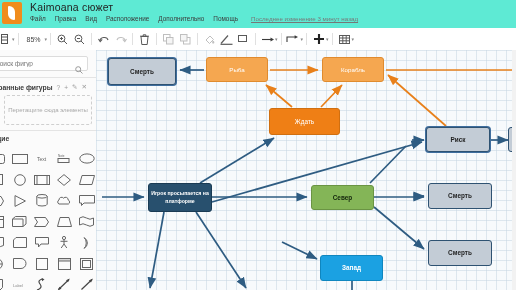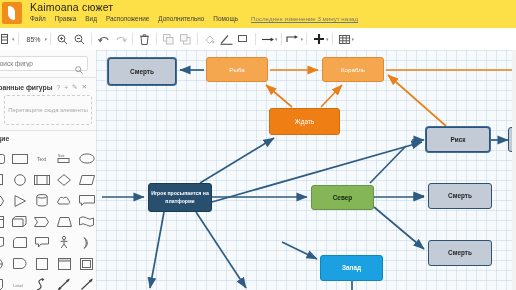--- a/index.html
+++ b/index.html
@@ -5,21 +5,21 @@
   html,body{margin:0;padding:0;}
   body{
     width:516px;height:290px;overflow:hidden;
     font-family:"Liberation Sans", sans-serif;
     background:#ffffff;color:#333;
     -webkit-font-smoothing:antialiased;
   }
   .app{position:relative;width:516px;height:290px;overflow:hidden;}
 
   
-  .header{position:absolute;left:0;top:0;width:516px;height:28px;background:#fde047;}
+  .header{position:absolute;left:0;top:0;width:516px;height:28px;background:#5eead4;}
   .logo{position:absolute;left:2px;top:2px;width:20px;height:22px;background:#f08c1c;border-radius:2px;}
   .logo:after{content:"";position:absolute;left:6px;top:4px;width:7px;height:14px;background:#fff;border-radius:1px 6px 1px 6px;}
   .doc-title{position:absolute;left:30px;top:1px;font-size:10.5px;color:#222;letter-spacing:.2px;white-space:nowrap;}
   .menubar{position:absolute;left:30px;top:15px;display:flex;gap:9px;align-items:center;}
   .menu-item{font-size:6.4px;color:#3c3c3c;white-space:nowrap;cursor:default;}
   .lastmod{font-size:6.2px;color:#777;text-decoration:underline;white-space:nowrap;margin-left:4px;}
 
   
   .toolbar{position:absolute;left:0;top:28px;width:516px;height:22px;background:#fff;border-bottom:1px solid #e3e3e3;display:flex;align-items:center;}
   .tb-group{display:flex;align-items:center;height:22px;}

